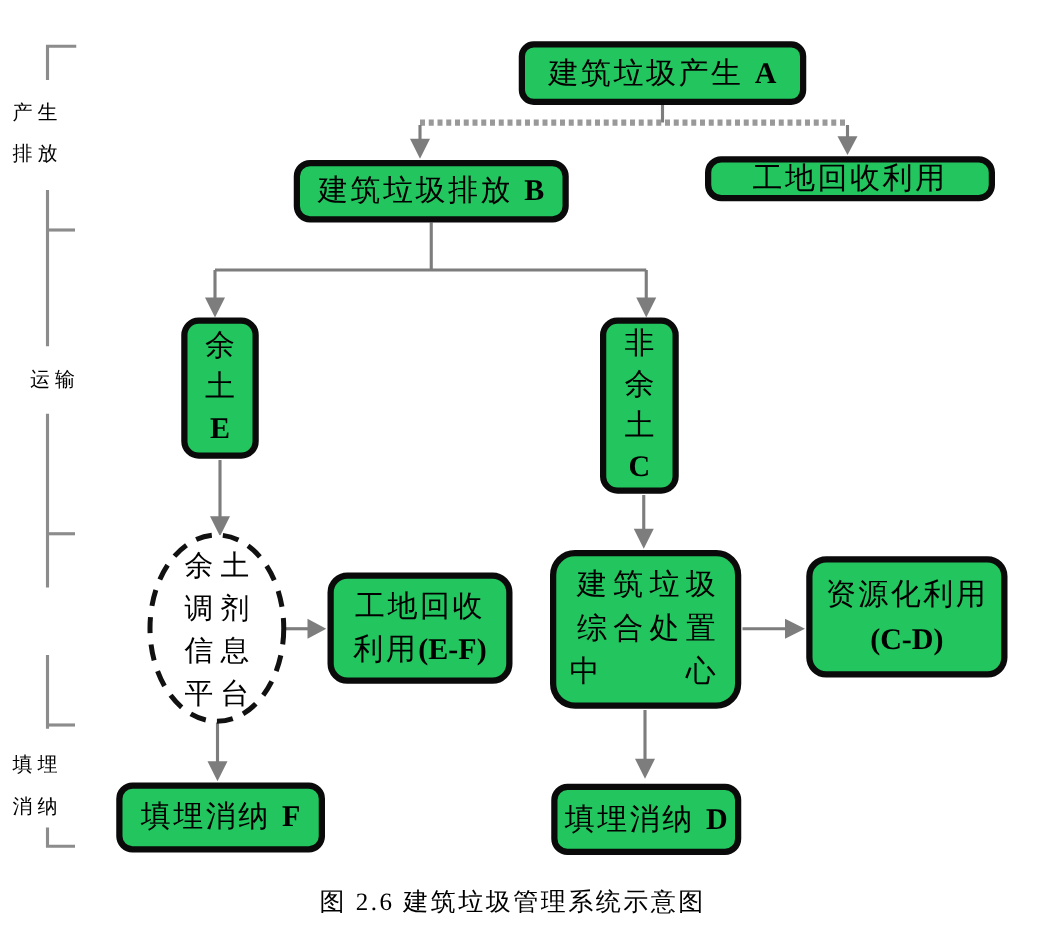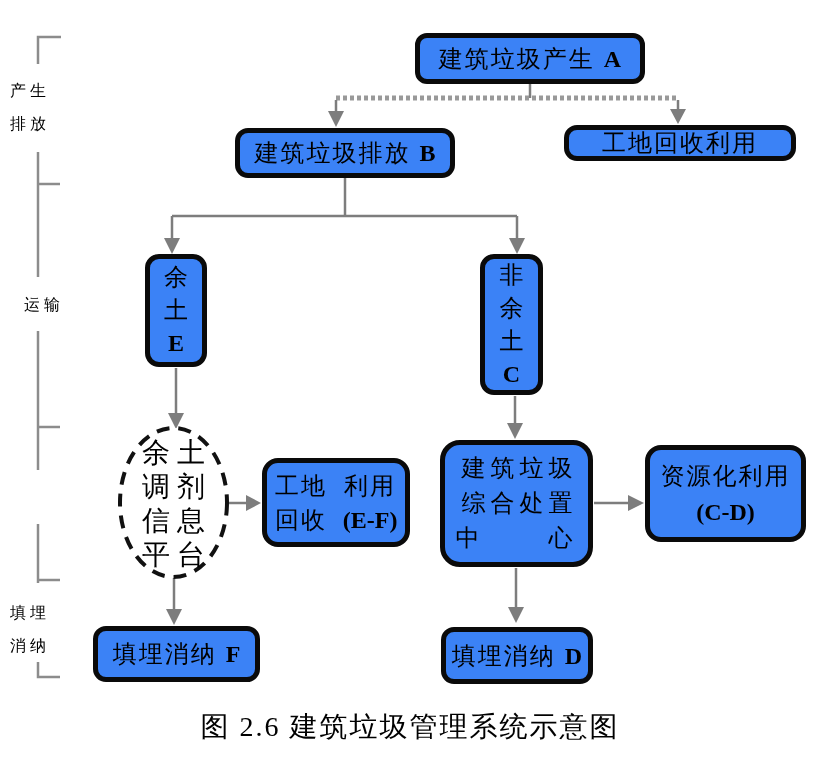--- a/index.html
+++ b/index.html
@@ -2,54 +2,54 @@
 <html><head>
 <meta charset="utf-8">
 <style>
   html,body{margin:0;padding:0;background:#ffffff;}
   .canvas{
     position:relative;width:836px;height:759px;background:#ffffff;overflow:hidden;
     font-family:"Liberation Serif","DejaVu Serif",serif;color:#000;
   }
   .overlay{position:absolute;left:0;top:0;width:836px;height:759px;}
   .node{
-    position:absolute;box-sizing:border-box;background:#3b82f6;
+    position:absolute;box-sizing:border-box;background:#22c55e;
     border:5px solid #0a0a0a;display:flex;align-items:center;justify-content:center;
     font-size:24px;letter-spacing:2px;line-height:1.25;text-align:center;
   }
   .node b{letter-spacing:0;}
   .code{font-weight:bold;margin-left:9px;letter-spacing:0;}
   .vbox{flex-direction:column;line-height:33px;letter-spacing:0;}
   .box-a{left:415px;top:33px;width:230px;height:51px;border-radius:12px;}
   .box-b{left:235px;top:128px;width:220px;height:50px;border-radius:13px;}
   .box-sr{left:564px;top:125px;width:232px;height:36px;border-radius:13px;}
   .box-e{left:145px;top:254px;width:62px;height:113px;border-radius:14px;}
   .box-c{left:480px;top:254px;width:63px;height:141px;border-radius:14px;}
-  .box-ef{left:262px;top:458px;width:148px;height:89px;border-radius:16px;flex-direction:row;line-height:34px;}
+  .box-ef{left:262px;top:458px;width:148px;height:89px;border-radius:16px;flex-direction:column;line-height:34px;}
   .box-center{left:440px;top:440px;width:153px;height:127px;border-radius:20px;}
   .box-center .inner{width:122px;text-align:right;letter-spacing:5px;line-height:35px;}
   .box-center .spread{display:flex;justify-content:space-between;letter-spacing:0;width:117px;}
   .box-cd{left:645px;top:445px;width:161px;height:97px;border-radius:16px;flex-direction:column;line-height:36px;}
   .box-f{left:93px;top:626px;width:167px;height:56px;border-radius:13px;}
   .box-d{left:441px;top:627px;width:152px;height:57px;border-radius:13px;}
   .platform-text{
     position:absolute;left:120px;top:436px;width:107px;display:flex;flex-direction:column;
-    align-items:center;font-size:28px;line-height:34px;text-align:center;
+    align-items:center;font-size:23px;line-height:34px;text-align:center;
   }
   .stage{
     position:absolute;font-size:16px;line-height:33px;letter-spacing:4px;
     text-align:left;white-space:pre-line;color:#000;
   }
   .stage-1{left:10px;top:74px;}
   .stage-2{left:24px;top:288px;}
   .stage-3{left:2px;top:486px;letter-spacing:2px;}
   .stage-4{left:10px;top:596px;}
   .caption{
     position:absolute;left:0;top:708px;width:820px;text-align:center;
-    font-size:28px;letter-spacing:2px;
+    font-size:20px;letter-spacing:2px;
   }
 </style>
 </head>
 <body>
 
 <div class="canvas">
 
   <svg class="overlay" viewBox="0 0 836 759" xmlns="http://www.w3.org/2000/svg">
 
     <g stroke="#8c8c8c" stroke-width="2.5" fill="none">

